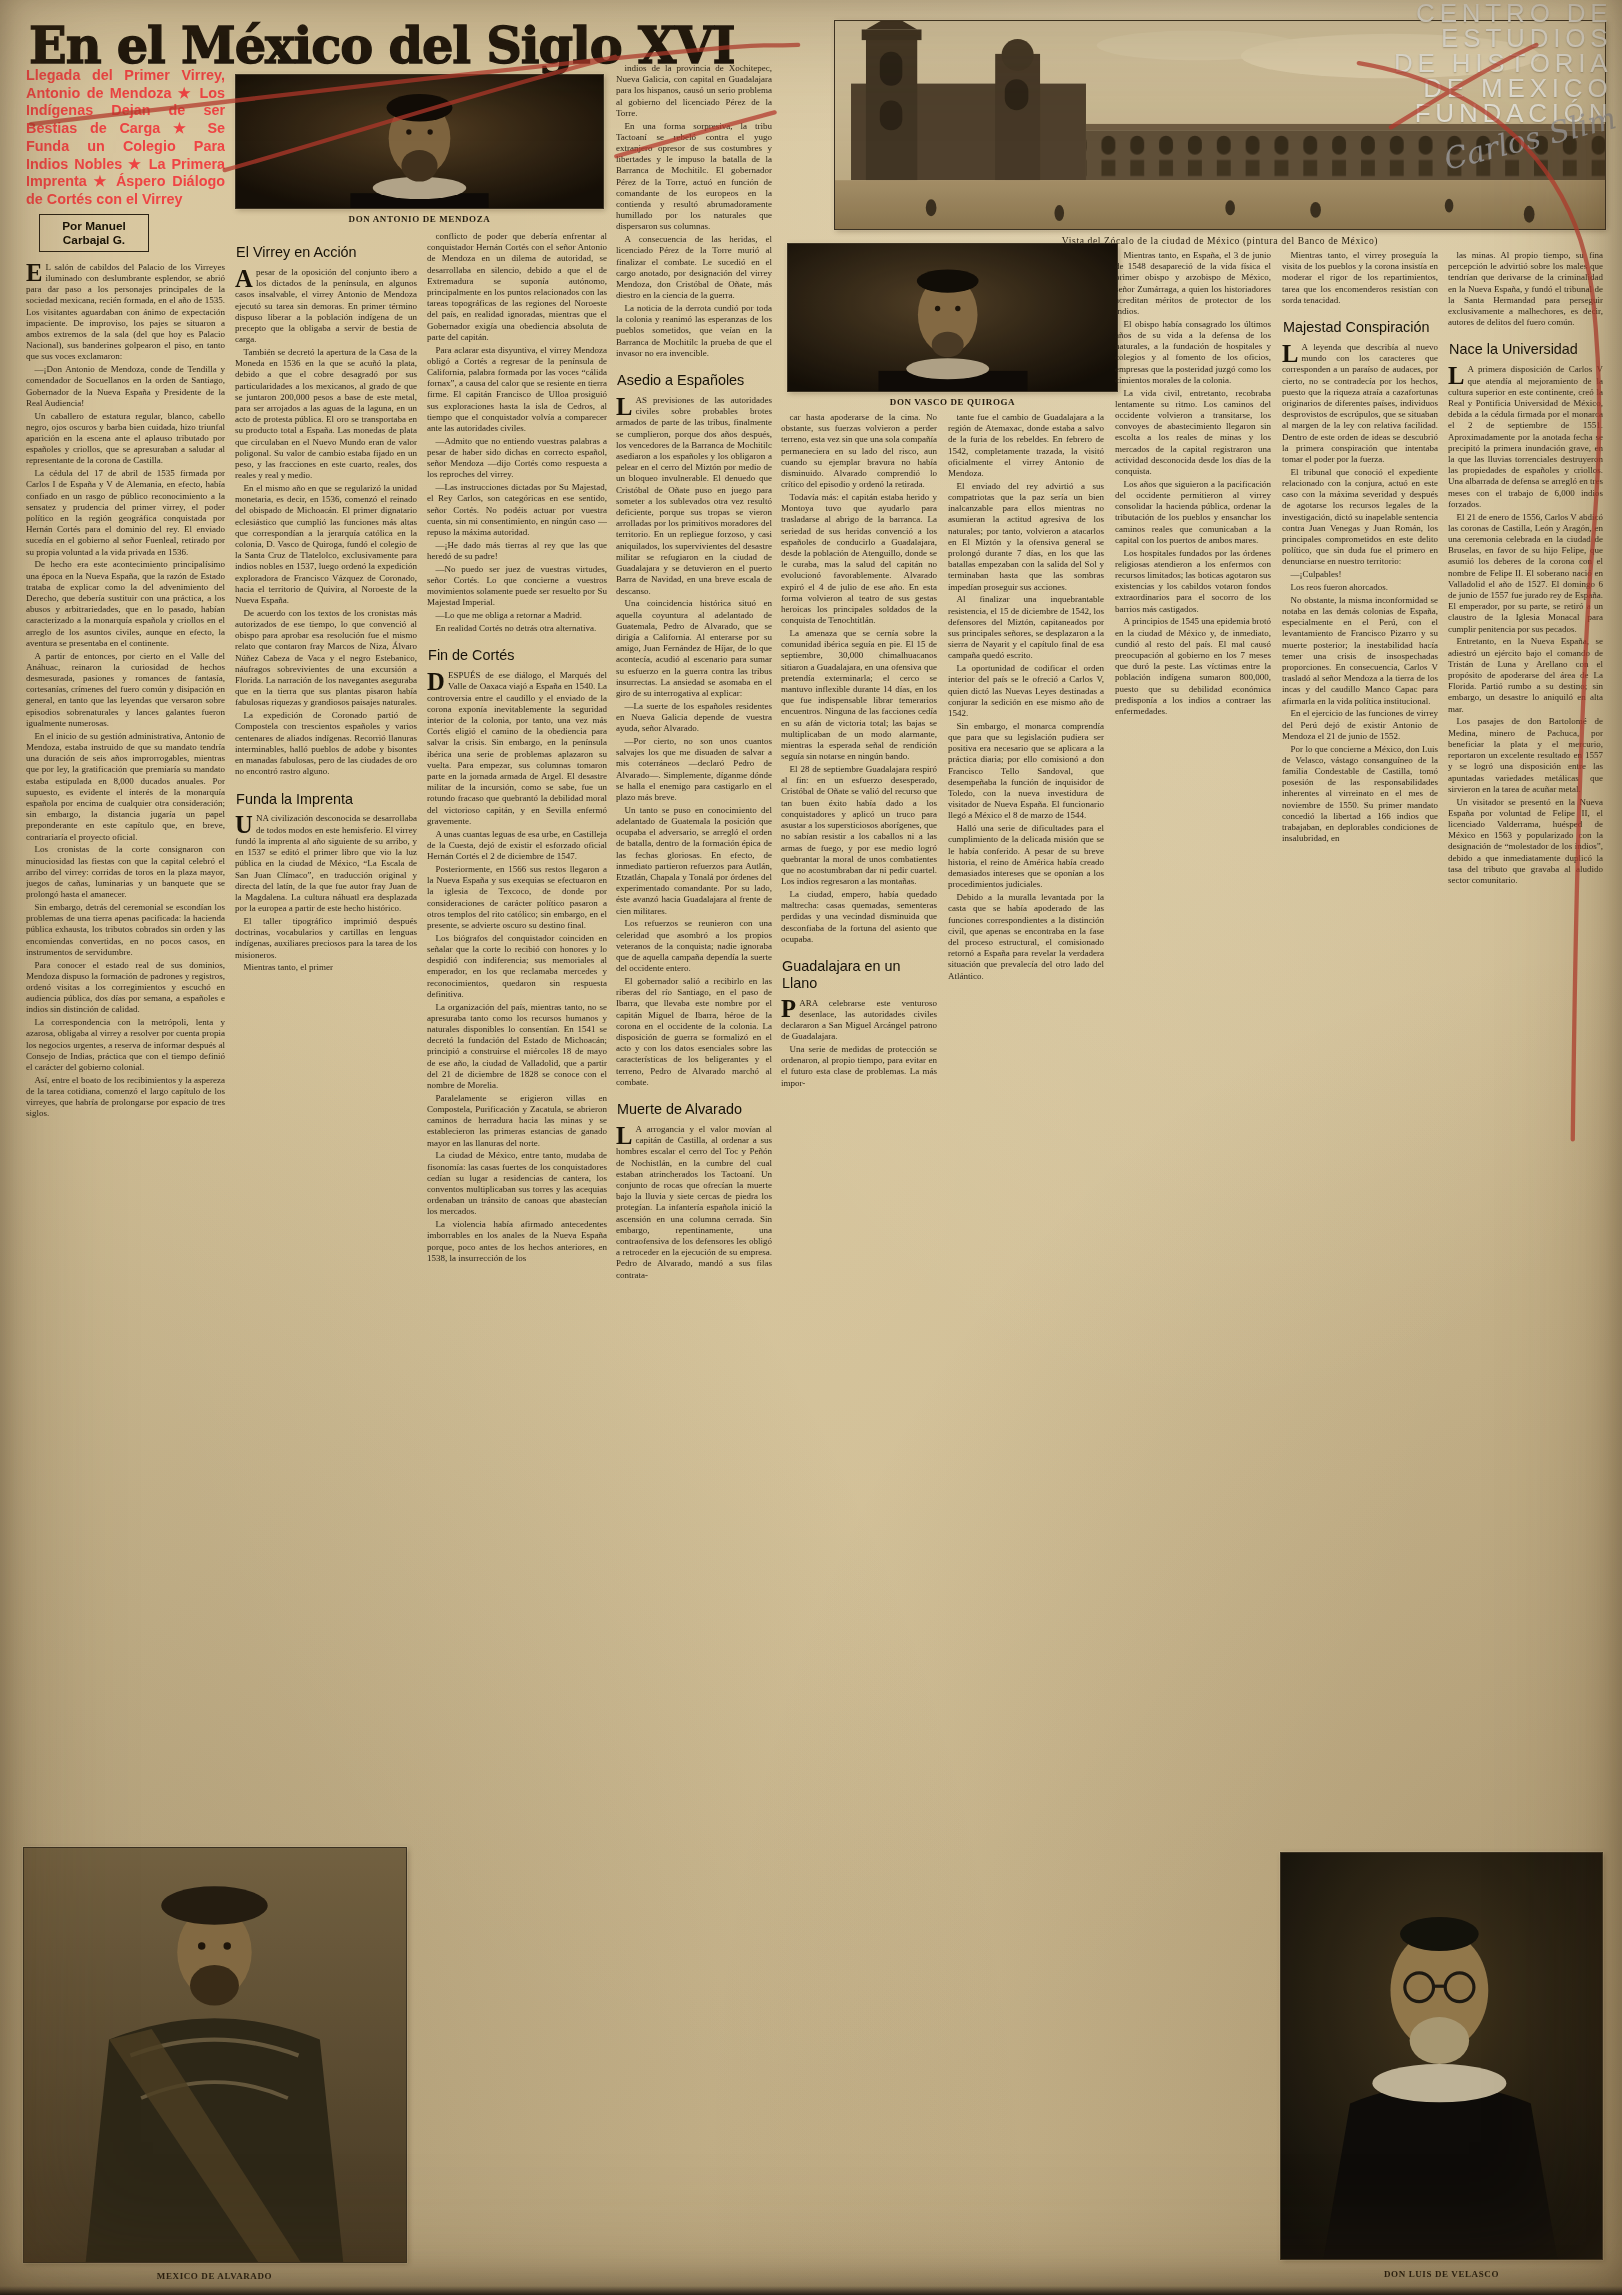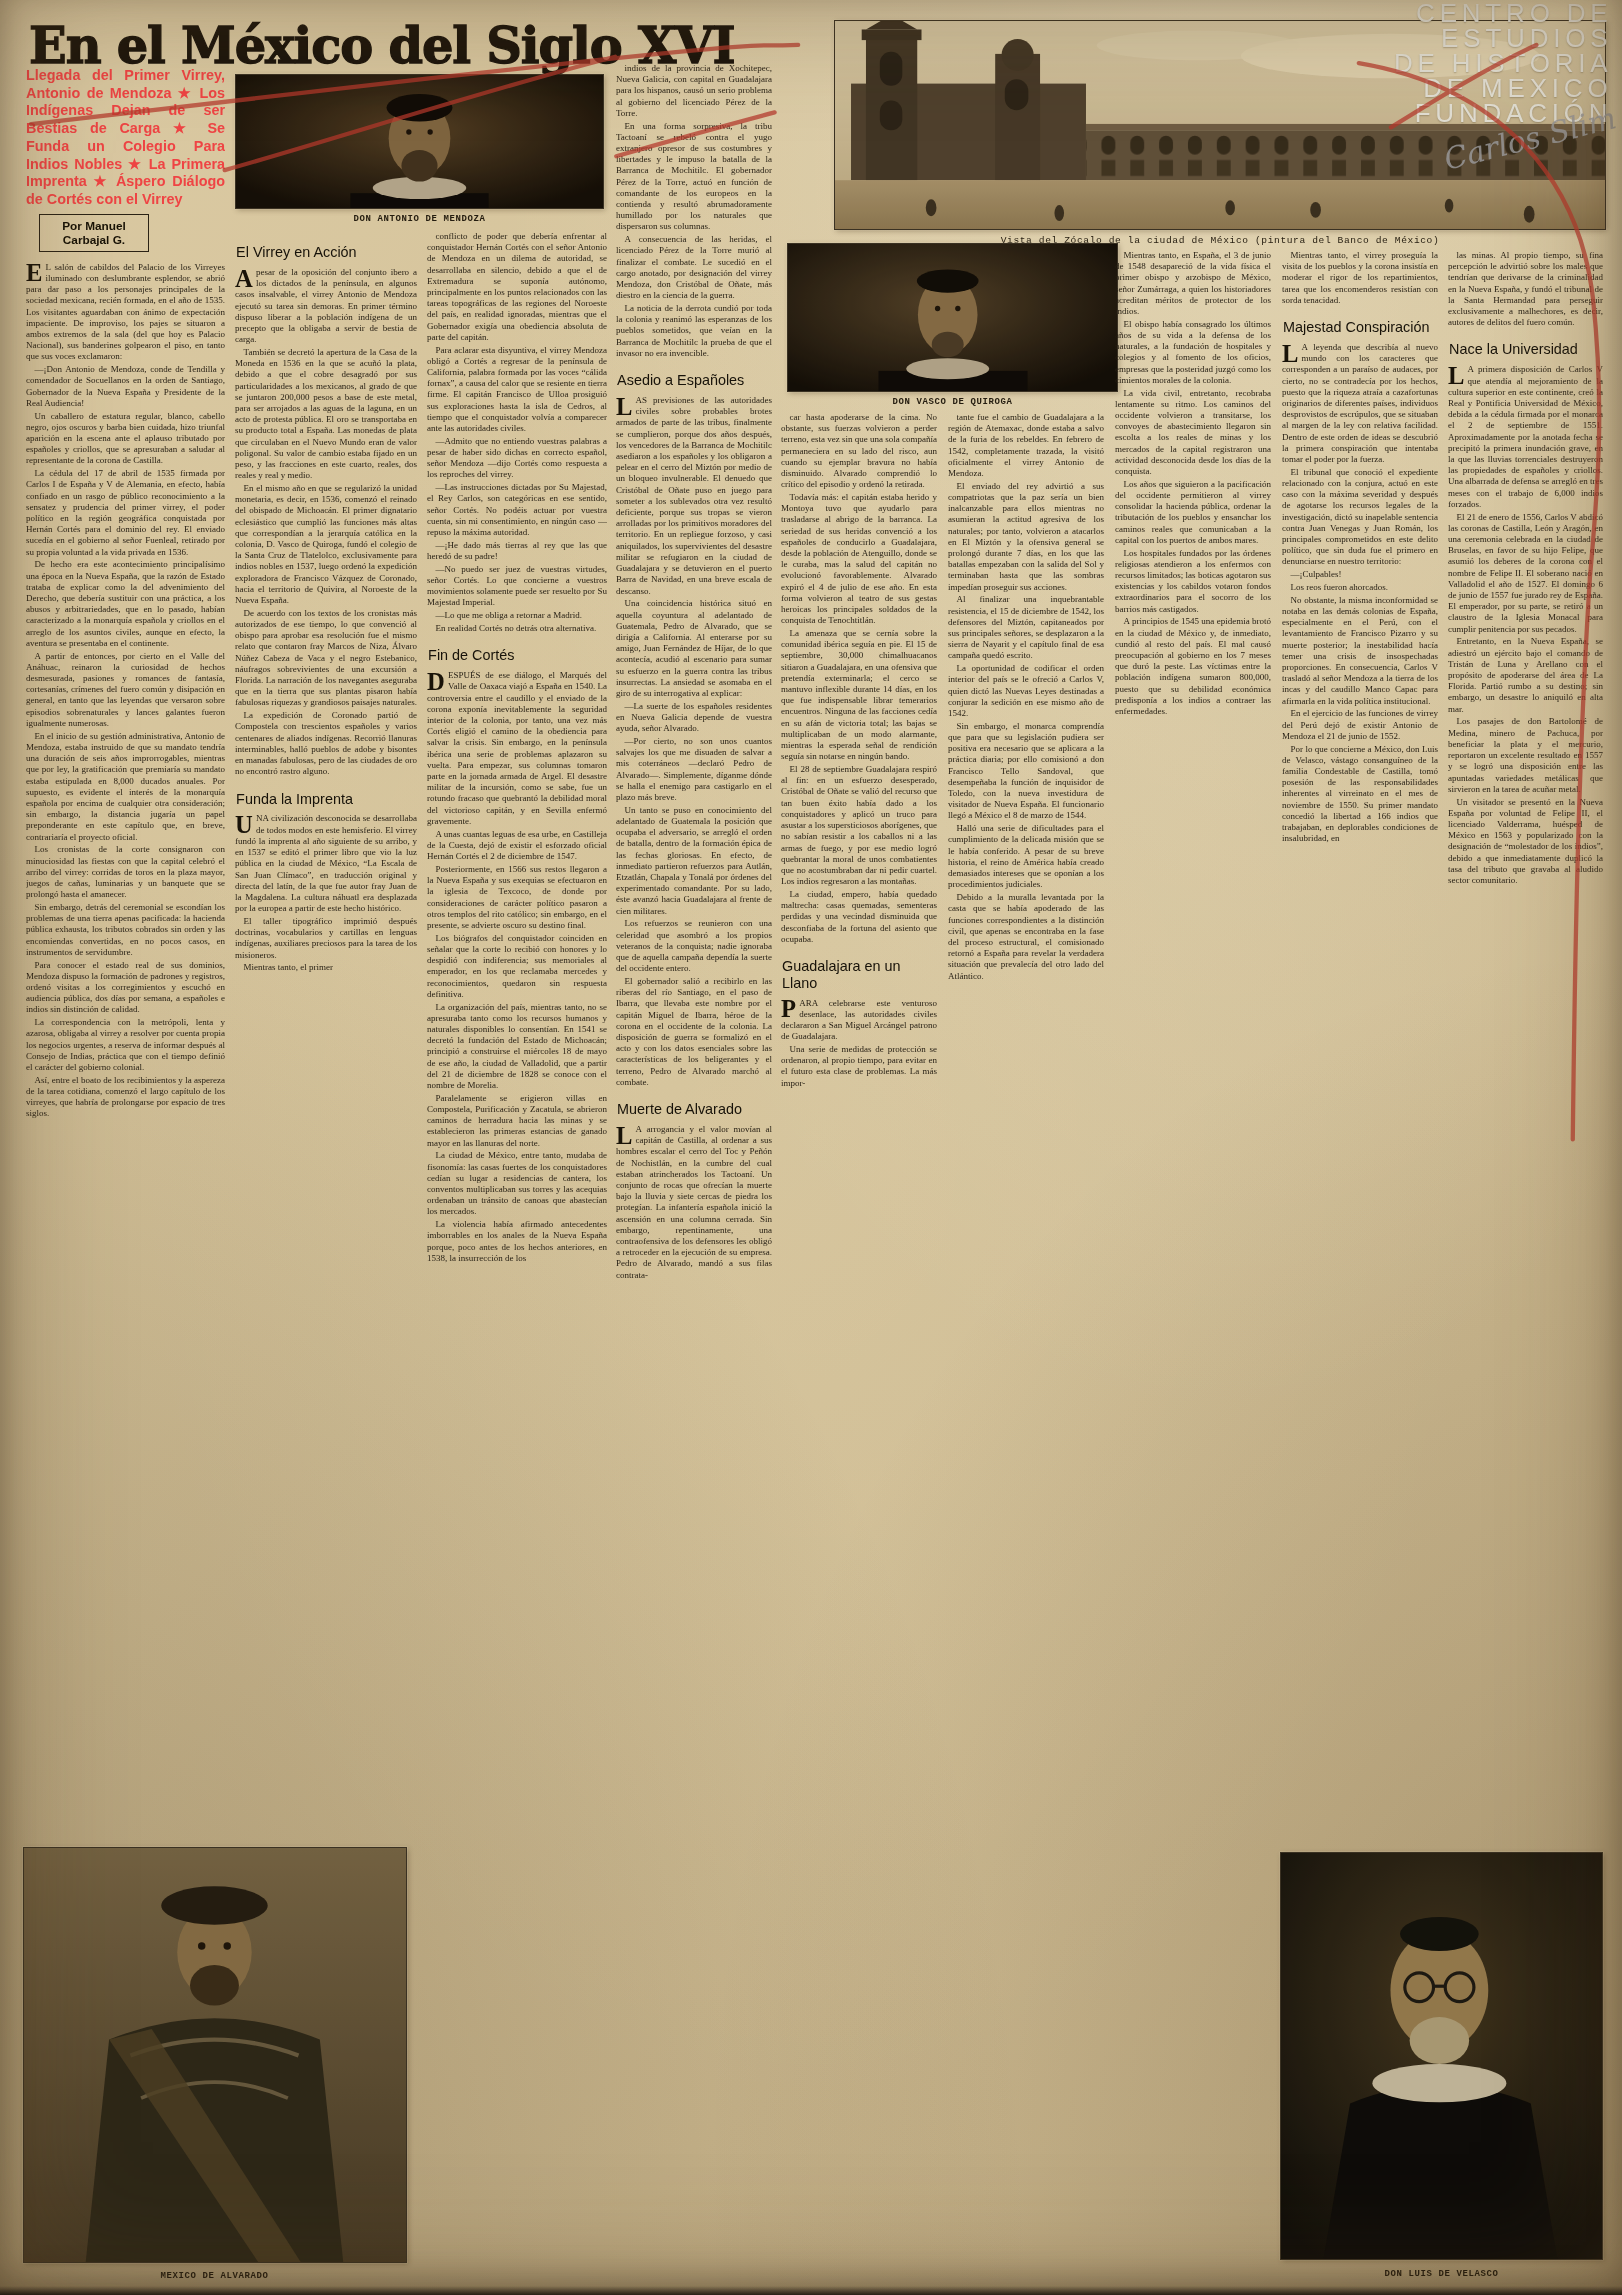--- a/index.html
+++ b/index.html
@@ -52,21 +52,21 @@
   .r1{left:781px;top:412px;width:156px;height:1875px}
   .r2{left:948px;top:412px;width:156px;height:1875px}
   .r3{left:1115px;top:250px;width:156px;height:2036px}
   .r4{left:1282px;top:250px;width:156px;height:1592px}
   .r5{left:1448px;top:250px;width:155px;height:1592px}
 
   
   .fig{position:absolute;border:0.5px solid #3a3122;overflow:hidden;
     box-shadow:0 0 0 0.5px rgba(250,240,215,.25), 1.6px 2.1px 5.4px rgba(60,42,18,.35)}
   .fig svg{display:block;width:100%;height:100%}
-  .cap{position:absolute;text-align:center;font-family:Liberation Mono, monospace;
+  .cap{position:absolute;text-align:center;font-family:Liberation Serif, serif;
     font-weight:bold;font-size:9px;letter-spacing:0.6px;color:#241c0f}
 
   
   .wm{position:absolute;top:1.1px;right:9.6px;text-align:right;pointer-events:none;
     font-family:Liberation Sans, sans-serif;font-size:26px;line-height:25px;letter-spacing:4.8px;
     color:rgba(228,225,216,.95);text-shadow:0 0.5px 1.6px rgba(95,82,58,.4)}
   .sig{position:absolute;top:121px;right:4.3px;pointer-events:none;
     font-family:"DejaVu Serif",serif;font-style:italic;font-size:30px;
     color:rgba(152,150,152,.85);transform:rotate(-14deg)}
 

